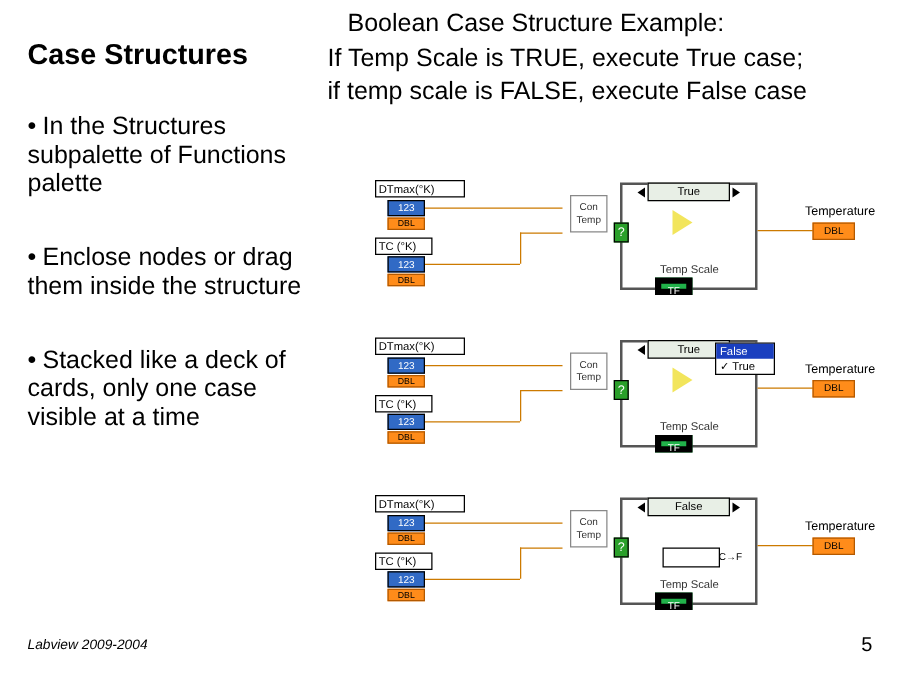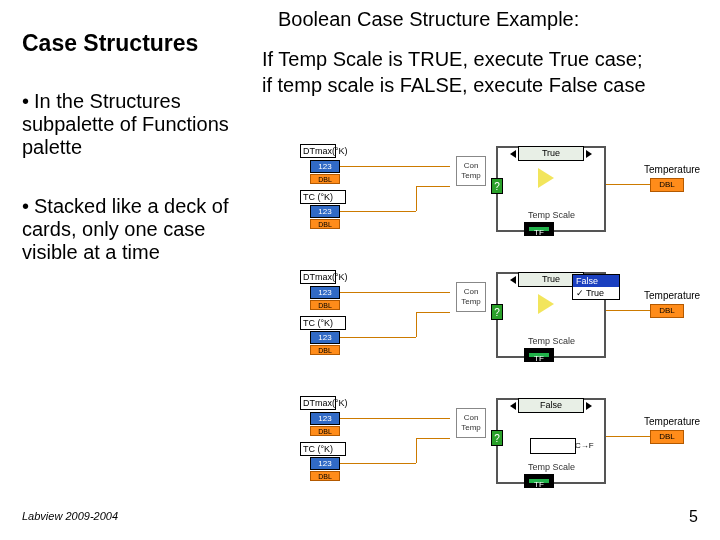--- a/index.html
+++ b/index.html
@@ -27,21 +27,20 @@
     color: #000;
   }
   .example-body {
     position: absolute;
     left: 262px;
     top: 34px;
     width: 440px;
     font-size: 20px;
     color: #000;
     line-height: 1.3;
-    margin-top: 12px;
   }
   .bullets {
     position: absolute;
     left: 22px;
     top: 90px;
     width: 240px;
     font-size: 20px;
     color: #000;
   }
   .bullet { margin-bottom: 36px; }
@@ -75,21 +74,21 @@
     margin-bottom: 8px;
   }
   
   .inp-box {
     position: absolute;
     border: 1px solid #000;
     background: #fff;
     font-size: 9px;
     padding: 1px 2px;
   }
-  .inp-top { left: 0; top: 6px; width: 36px; }
+  .inp-top { left: 0; top: 6px; width: 72px; }
   .inp-mid { left: 0; top: 52px; width: 46px; }
   .num-block {
     position: absolute;
     background: #316ac5;
     border: 1px solid #000;
     font-size: 8px;
     color: #fff;
     text-align: center;
     width: 30px;
     height: 13px;
@@ -205,20 +204,21 @@
 </style>
 </head>
 <body>
 
 <div class="slide-title">Case Structures</div>
 <div class="example-title">Boolean Case Structure Example:</div>
 <div class="example-body">If Temp Scale is TRUE, execute True case;<br>if temp scale is FALSE, execute False case</div>
 
 <div class="bullets">
   <div class="bullet"><span class="dot">•</span><span>In the Structures subpalette of Functions palette</span></div>
+  <div class="bullet"><span class="dot">•</span><span>Enclose nodes or drag them inside the structure</span></div>
   <div class="bullet"><span class="dot">•</span><span>Stacked like a deck of cards, only one case visible at a time</span></div>
 </div>
 
 <div class="diagrams">
 
   <div class="dg">
     <div class="inp-box inp-top">DTmax(°K)</div>
     <div class="num-block num1">123</div>
     <div class="dbl-tag dbl1">DBL</div>
     <div class="inp-box inp-mid">TC (°K)</div>

